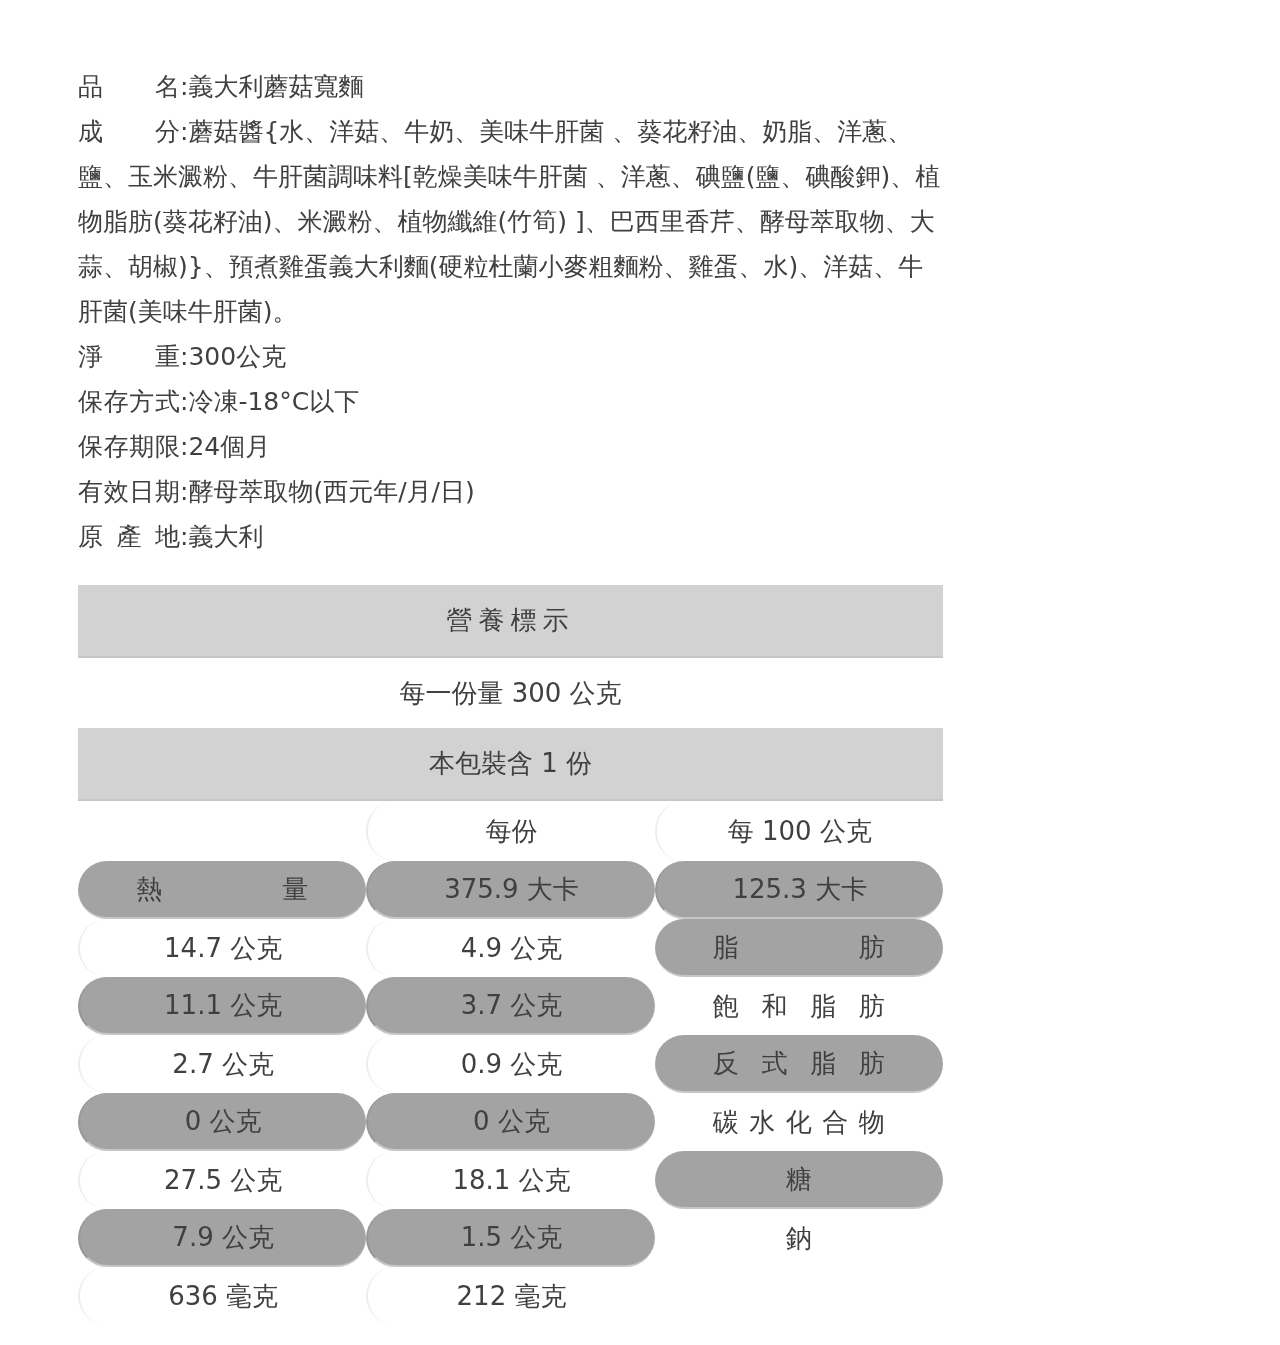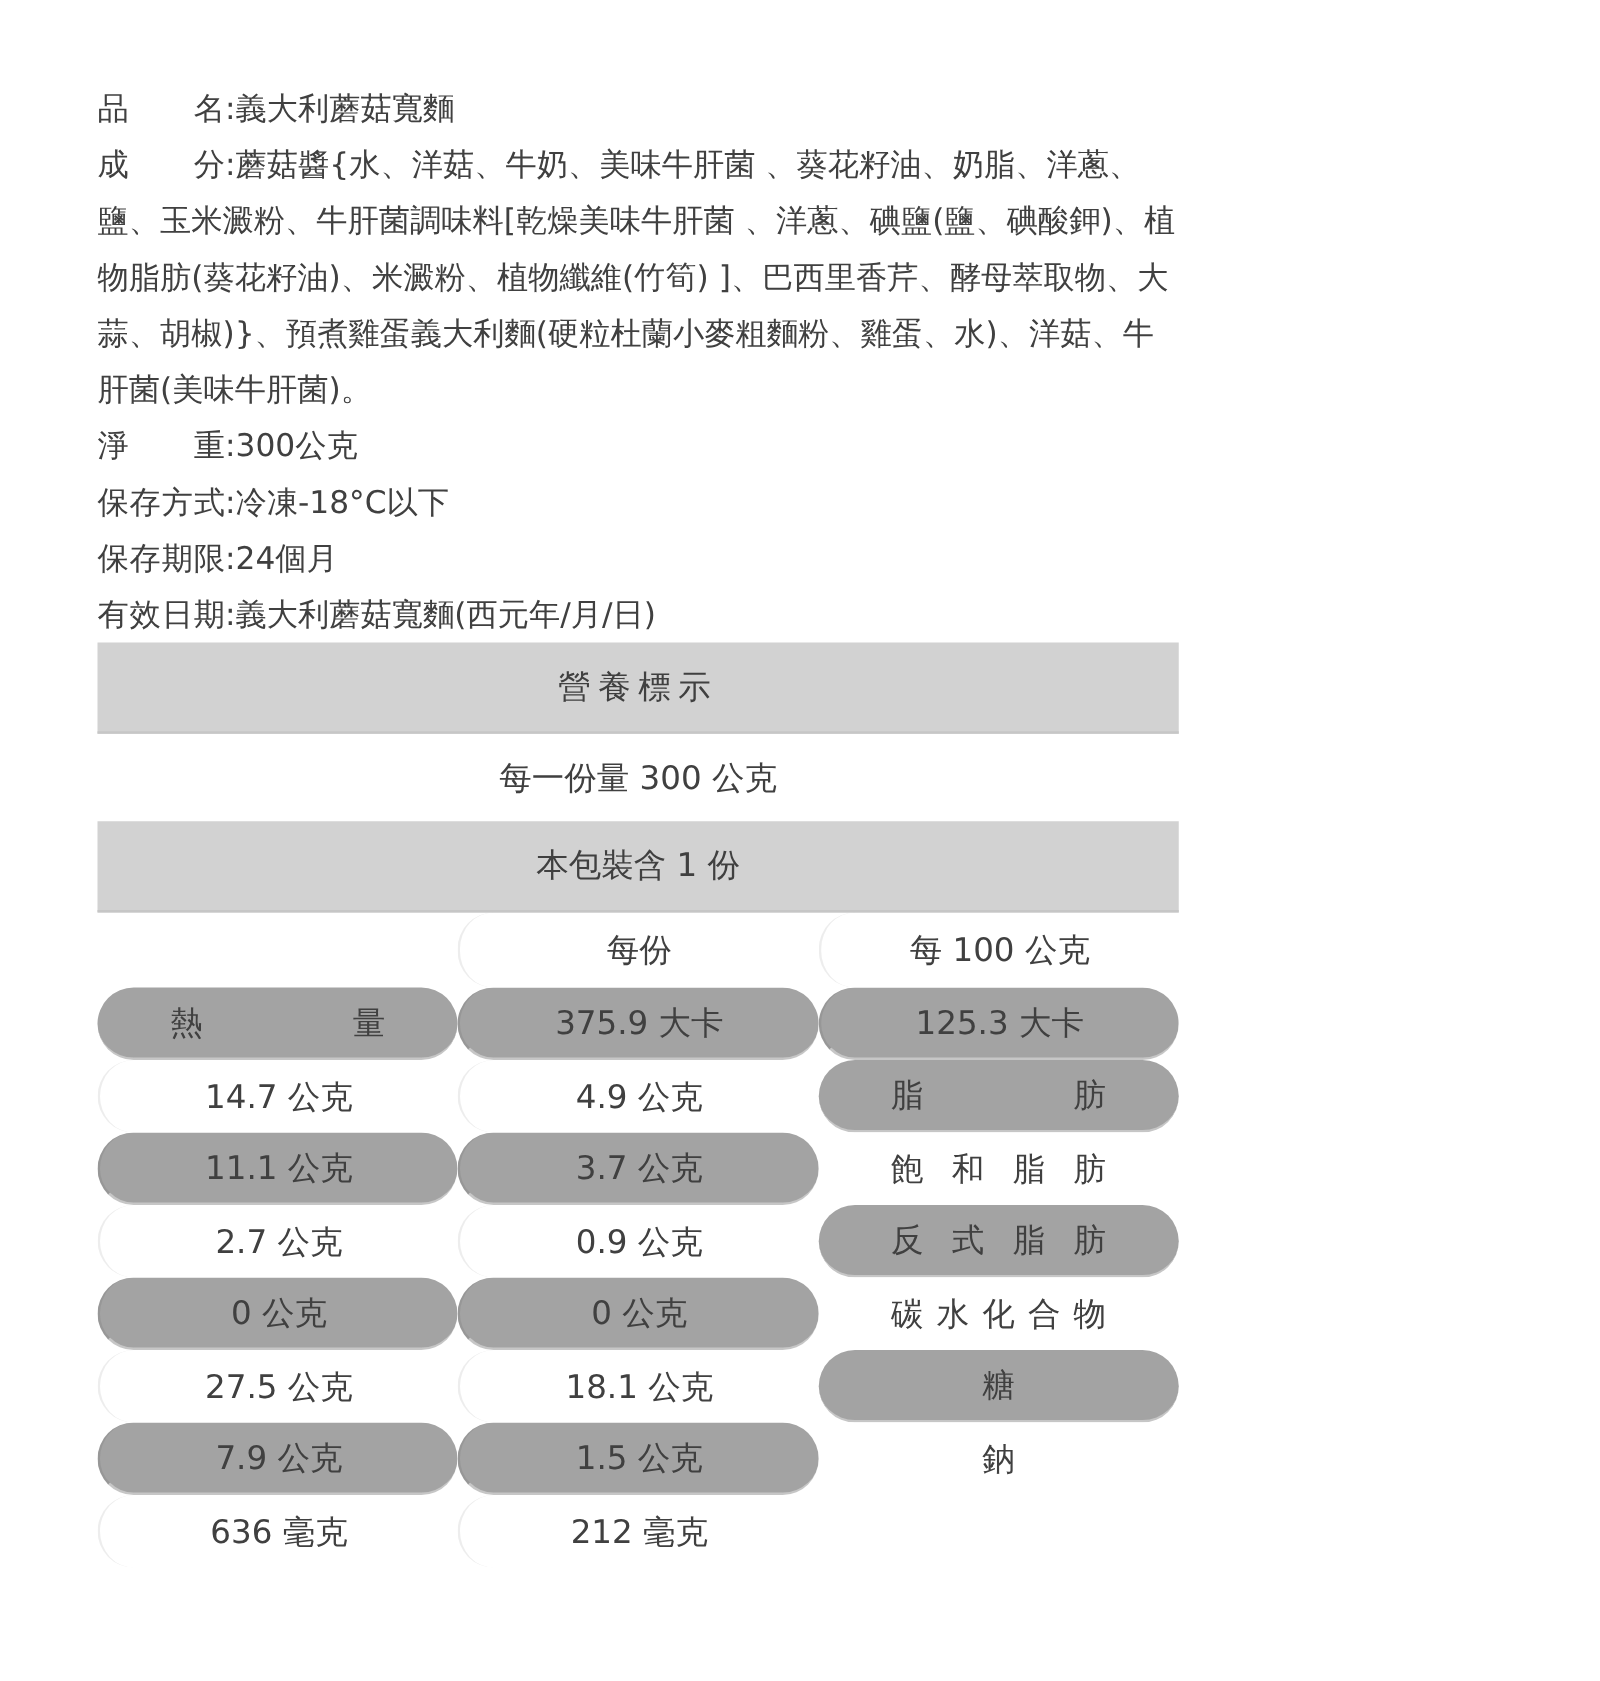--- a/index.html
+++ b/index.html
@@ -15,21 +15,21 @@
   .info-line{margin:0;}
   .info-lbl{
     display:inline-block;width:102px;
     text-align:justify;text-align-last:justify;
     vertical-align:top;white-space:nowrap;
   }
   .info-colon{display:inline;}
   .info-val{display:inline;}
 
   
-  .nutrition{font-size:26px;}
+  .nutrition{margin-top:26px;font-size:26px;}
   .band{
     display:flex;align-items:center;justify-content:center;
     box-sizing:border-box;width:100%;
   }
   .band.gray{background:#d2d2d2;height:73px;border-bottom:2px solid #c6c6c6;}
   .band.white{height:70px;}
   .band.title{letter-spacing:6px;}
 
   #nutri-grid{display:grid;grid-template-columns:1fr 1fr 1fr;}
   .cell{
@@ -55,22 +55,23 @@
   <p class="info-line"><span class="info-lbl">品名</span><span class="info-colon">:</span><span class="info-val">義大利蘑菇寬麵</span></p>
 
   <p class="info-line"><span class="info-lbl">成分</span><span class="info-colon">:</span><span class="info-val">蘑菇醬{水、洋菇、牛奶、美味牛肝菌 、葵花籽油、奶脂、洋蔥、鹽、玉米澱粉、牛肝菌調味料[乾燥美味牛肝菌 、洋蔥、碘鹽(鹽、碘酸鉀)、植物脂肪(葵花籽油)、米澱粉、植物纖維(竹筍) ]、巴西里香芹、酵母萃取物、大蒜、胡椒)}、預煮雞蛋義大利麵(硬粒杜蘭小麥粗麵粉、雞蛋、水)、洋菇、牛肝菌(美味牛肝菌)。</span></p>
 
   <p class="info-line"><span class="info-lbl">淨重</span><span class="info-colon">:</span><span class="info-val">300公克</span></p>
 
   <p class="info-line"><span class="info-lbl">保存方式</span><span class="info-colon">:</span><span class="info-val">冷凍-18°C以下</span></p>
 
   <p class="info-line"><span class="info-lbl">保存期限</span><span class="info-colon">:</span><span class="info-val">24個月</span></p>
 
-  <p class="info-line"><span class="info-lbl">有效日期</span><span class="info-colon">:</span><span class="info-val">義大利蘑菇寬麵(西元年/月/日)</span></p>
+  <p class="info-line"><span class="info-lbl">有效日期</span><span class="info-colon">:</span><span class="info-val">酵母萃取物(西元年/月/日)</span></p>
 
+  <p class="info-line"><span class="info-lbl">原產地</span><span class="info-colon">:</span><span class="info-val">義大利</span></p>
 </section>
 
   <section class="nutrition">
     <div class="band gray title">營養標示</div>
     <div class="band white">每一份量 300 公克</div>
     <div class="band gray">本包裝含 1 份</div>
     <div id="nutri-grid">
         <div class="cell hdr"></div>
         <div class="cell hdr bl">每份</div>
         <div class="cell hdr bl">每 100 公克</div>

